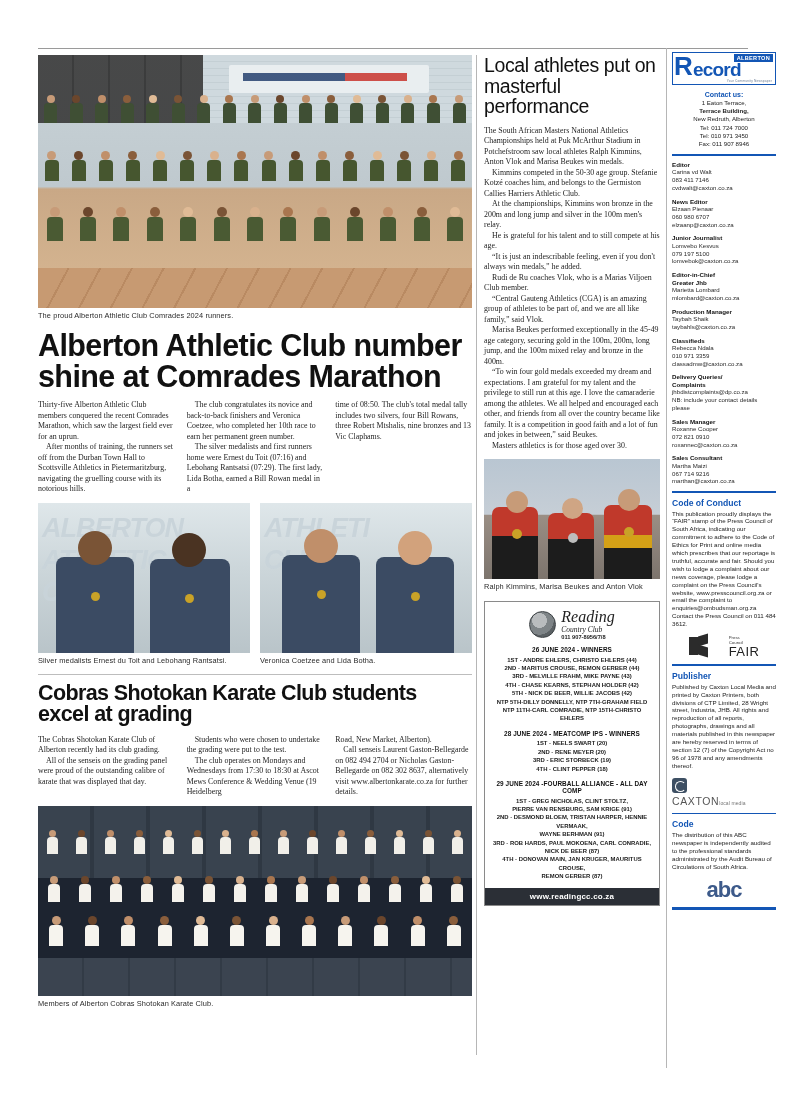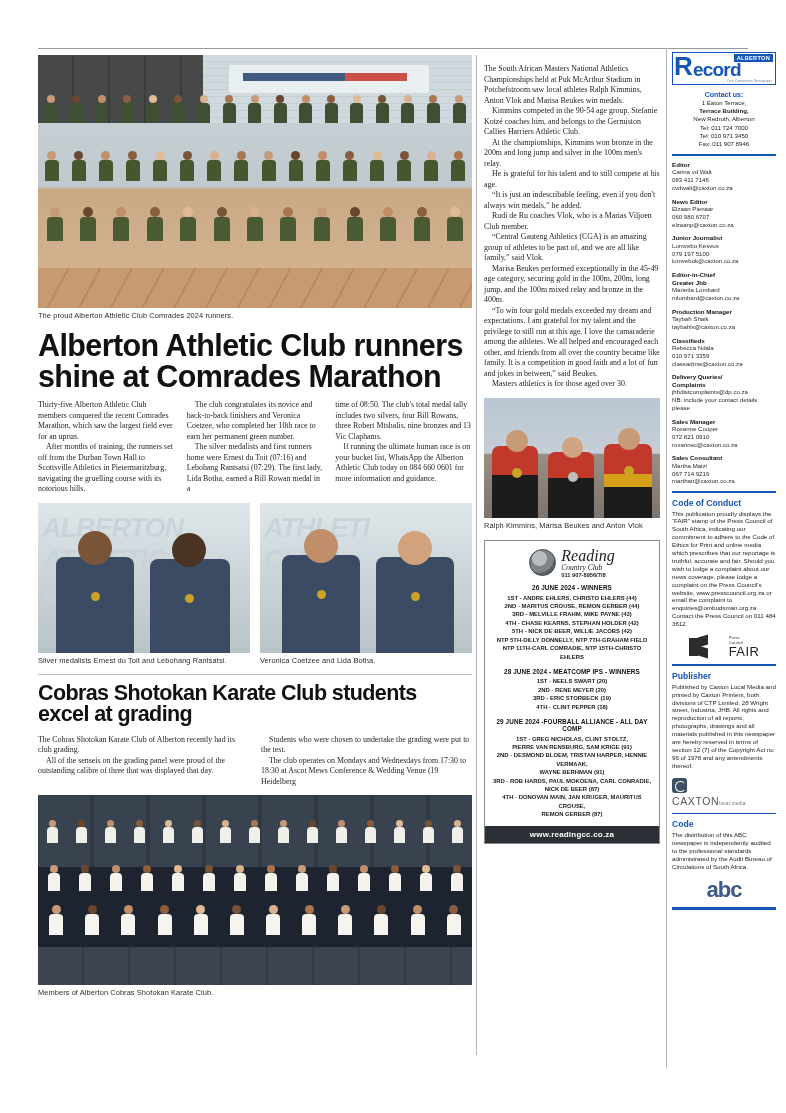--- a/index.html
+++ b/index.html
@@ -185,21 +185,21 @@
   }
 
   .secHead {
     font-family:"Liberation Sans",sans-serif; font-weight:bold; font-size:8.6px; color:#1356b5;
     margin-bottom:2px;
   }
   .secBody {
     font-family:"Liberation Sans",sans-serif; font-size:6.2px; color:#222; line-height:7.9px;
   }
 
-  .fairLogo { display:flex; align-items:flex-end; justify-content:center; gap:20px; margin:7px 0 6px 0; }
+  .fairLogo { display:flex; align-items:flex-start; justify-content:center; gap:20px; margin:7px 0 6px 0; }
   .fairMark { width:20px; height:22px; position:relative; }
   .fairMark .sq { position:absolute; background:#2b2b2b; }
   .fairTxt { text-align:left; }
   .fairTxt .pc {
     font-family:"Liberation Sans",sans-serif; font-size:4.3px; color:#333; line-height:5px;
   }
   .fairTxt .fr {
     font-family:"Liberation Sans",sans-serif; font-size:13px; color:#222; letter-spacing:.4px; line-height:13px;
   }
 
@@ -423,34 +423,33 @@
             <div class="bd" style="height: 24px; background: rgb(74, 90, 51);"></div>
           </div>
           <div class="p" style="width: 16px;">
             <div class="hd" style="width: 10px; height: 10px; background: rgb(224, 187, 150);"></div>
             <div class="bd" style="height: 24px; background: rgb(74, 90, 51);"></div>
           </div>
         </div>
     </div>
     <div class="cap">The proud Alberton Athletic Club Comrades 2024 runners.</div>
 
-    <div class="headline h-main">Alberton Athletic Club runners shine at Comrades Marathon</div>
+    <div class="headline h-main">Alberton Athletic Club number shine at Comrades Marathon</div>
 
     <div class="cols3">
       <div class="c body-txt">
         <p>Thirty-five Alberton Athletic Club members conquered the recent Comrades Marathon, which saw the largest field ever for an uprun.</p>
         <p class="ind">After months of training, the runners set off from the Durban Town Hall to Scottsville Athletics in Pietermaritzburg, navigating the gruelling course with its notorious hills.</p>
       </div>
       <div class="c body-txt">
         <p class="ind">The club congratulates its novice and back-to-back finishers and Veronica Coetzee, who completed her 10th race to earn her permanent green number.</p>
         <p class="ind">The silver medalists and first runners home were Ernest du Toit (07:16) and Lebohang Rantsatsi (07:29). The first lady, Lida Botha, earned a Bill Rowan medal in a</p>
       </div>
       <div class="c body-txt">
         <p>time of 08:50. The club's total medal tally includes two silvers, four Bill Rowans, three Robert Mtshalis, nine bronzes and 13 Vic Claphams.</p>
-        <p class="ind">If running the ultimate human race is on your bucket list, WhatsApp the Alberton Athletic Club today on 084 660 0601 for more information and guidance.</p>
       </div>
     </div>
 
     <div class="twoPhotos">
       <div class="photo medPhoto" style="width:212px;height:150px;">
         <div class="mp-bg"></div>
         <div class="mp-logo" style="left:4px;top:10px;font-size:27px;">ALBERTON</div>
         <div class="mp-logo" style="left:4px;top:42px;font-size:27px;">ATHLETIC</div>
         <div class="mp-logo" style="left:4px;top:74px;font-size:27px;">CLUB</div>
         <div style="position:absolute;left:18px;bottom:0;width:78px;height:96px;background:#3b4b63;border-radius:8px 8px 0 0;"></div>
@@ -476,25 +475,29 @@
       <div class="cap" style="width:212px;">Silver medalists Ernest du Toit and Lebohang Rantsatsi.</div>
       <div class="cap" style="width:212px;">Veronica Coetzee and Lida Botha.</div>
     </div>
 
     <div class="sectionRule"></div>
     <div class="headline h-karate">Cobras Shotokan Karate Club students excel at grading</div>
 
     <div class="cols3">
       <div class="c body-txt">
         <p>The Cobras Shotokan Karate Club of Alberton recently had its club grading.</p>
-        <p class="ind">All of the senseis on the grading panel were proud of the outstanding calibre of three that was displayed that day.</p>
+        <p class="ind">All of the senseis on the grading panel were proud of the outstanding calibre of karate that was displayed that day.</p>
       </div>
       <div class="c body-txt">
         <p class="ind">Students who were chosen to undertake the grading were put to the test.</p>
         <p class="ind">The club operates on Mondays and Wednesdays from 17:30 to 18:30 at Ascot Mews Conference &amp; Wedding Venue (19 Heidelberg</p>
+      </div>
+      <div class="c body-txt">
+        <p>Road, New Market, Alberton).</p>
+        <p class="ind">Call senseis Laurent Gaston-Bellegarde on 082 494 2704 or Nicholas Gaston-Bellegarde on 082 302 8637, alternatively visit www.albertonkarate.co.za for further details.</p>
       </div>
     </div>
 
     <div class="photo karPhoto">
       <div class="kar-bg"></div>
       <div class="kar-wall"></div>
       <div class="kar-floor"></div>
       <div class="rowPeople" style="top:13%;" id="krow1">
           <div class="p" style="width: 11px;">
             <div class="hd" style="width: 7px; height: 7px; background: rgb(199, 155, 120);"></div>
@@ -663,23 +666,24 @@
           <div class="p" style="width: 14px;">
             <div class="hd" style="width: 9px; height: 9px; background: rgb(138, 94, 60);"></div>
             <div class="bd" style="height: 21px; background: rgb(246, 244, 238);"></div>
           </div>
         </div>
     </div>
     <div class="cap">Members of Alberton Cobras Shotokan Karate Club.</div>
   </div>
 
   <div class="centerCol">
+    <div class="h-local">Local athletes put on masterful performance</div>
     <div class="centerBody body-txt">
       <p>The South African Masters National Athletics Championships held at Puk McArthur Stadium in Potchefstroom saw local athletes Ralph Kimmins, Anton Vlok and Marisa Beukes win medals.</p>
-      <p class="ind">Kimmins competed in the 90-54 age group. Stefanie Kotzé coaches him, and belongs to the Germiston Callies Harriers Athletic Club.</p>
+      <p class="ind">Kimmins competed in the 50-30 age group. Stefanie Kotzé coaches him, and belongs to the Germiston Callies Harriers Athletic Club.</p>
       <p class="ind">At the championships, Kimmins won bronze in the 200m and long jump and silver in the 100m men's relay.</p>
       <p class="ind">He is grateful for his talent and to still compete at his age.</p>
       <p class="ind">“It is just an indescribable feeling, even if you don't always win medals,” he added.</p>
       <p class="ind">Rudi de Ru coaches Vlok, who is a Marias Viljoen Club member.</p>
       <p class="ind">“Central Gauteng Athletics (CGA) is an amazing group of athletes to be part of, and we are all like family,” said Vlok.</p>
       <p class="ind">Marisa Beukes performed exceptionally in the 45-49 age category, securing gold in the 100m, 200m, long jump, and the 100m mixed relay and bronze in the 400m.</p>
       <p class="ind">“To win four gold medals exceeded my dream and expectations. I am grateful for my talent and the privilege to still run at this age. I love the camaraderie among the athletes. We all helped and encouraged each other, and friends from all over the country became like family. It is a competition in good faith and a lot of fun and jokes in between,” said Beukes.</p>
       <p class="ind">Masters athletics is for those aged over 30.</p>
     </div>
 

